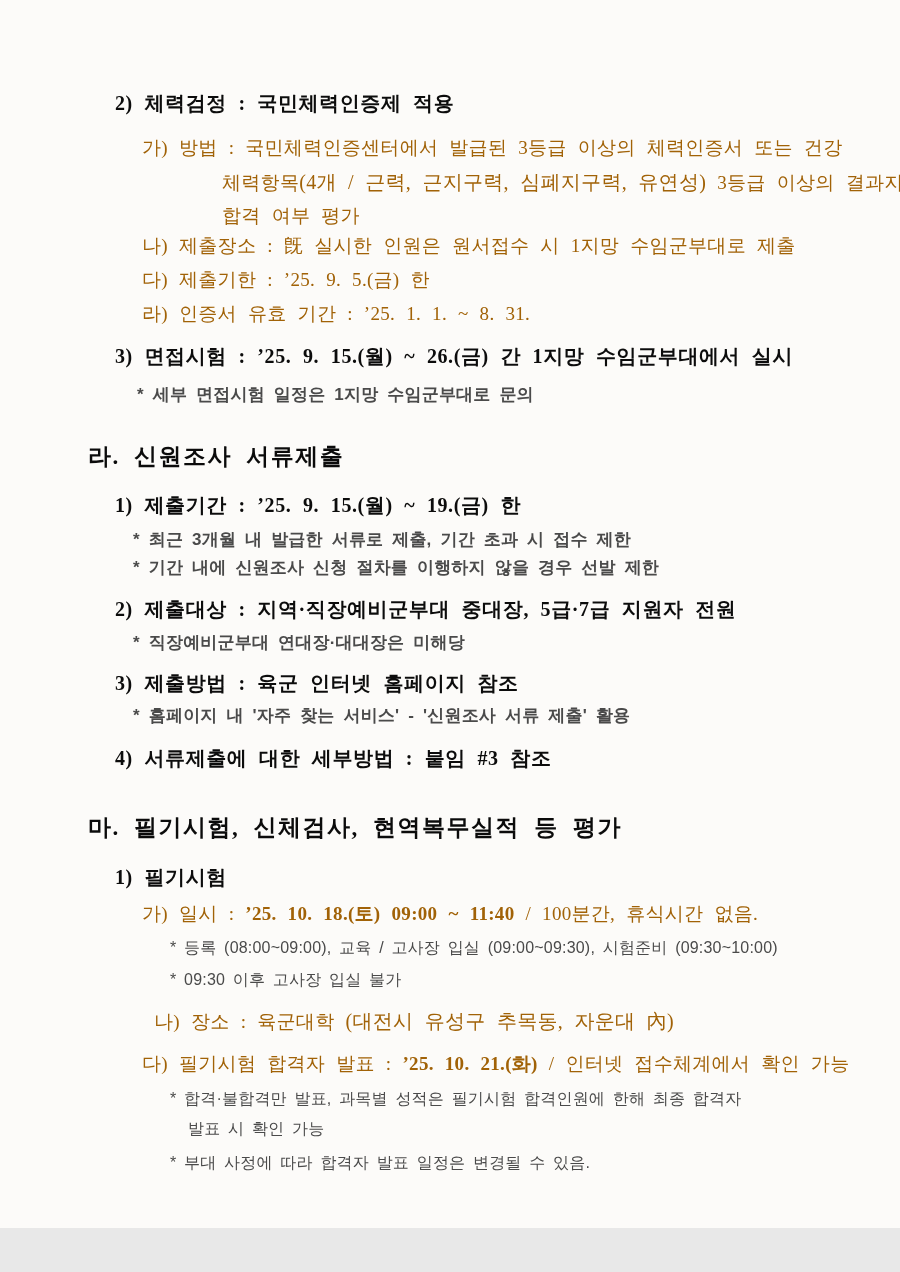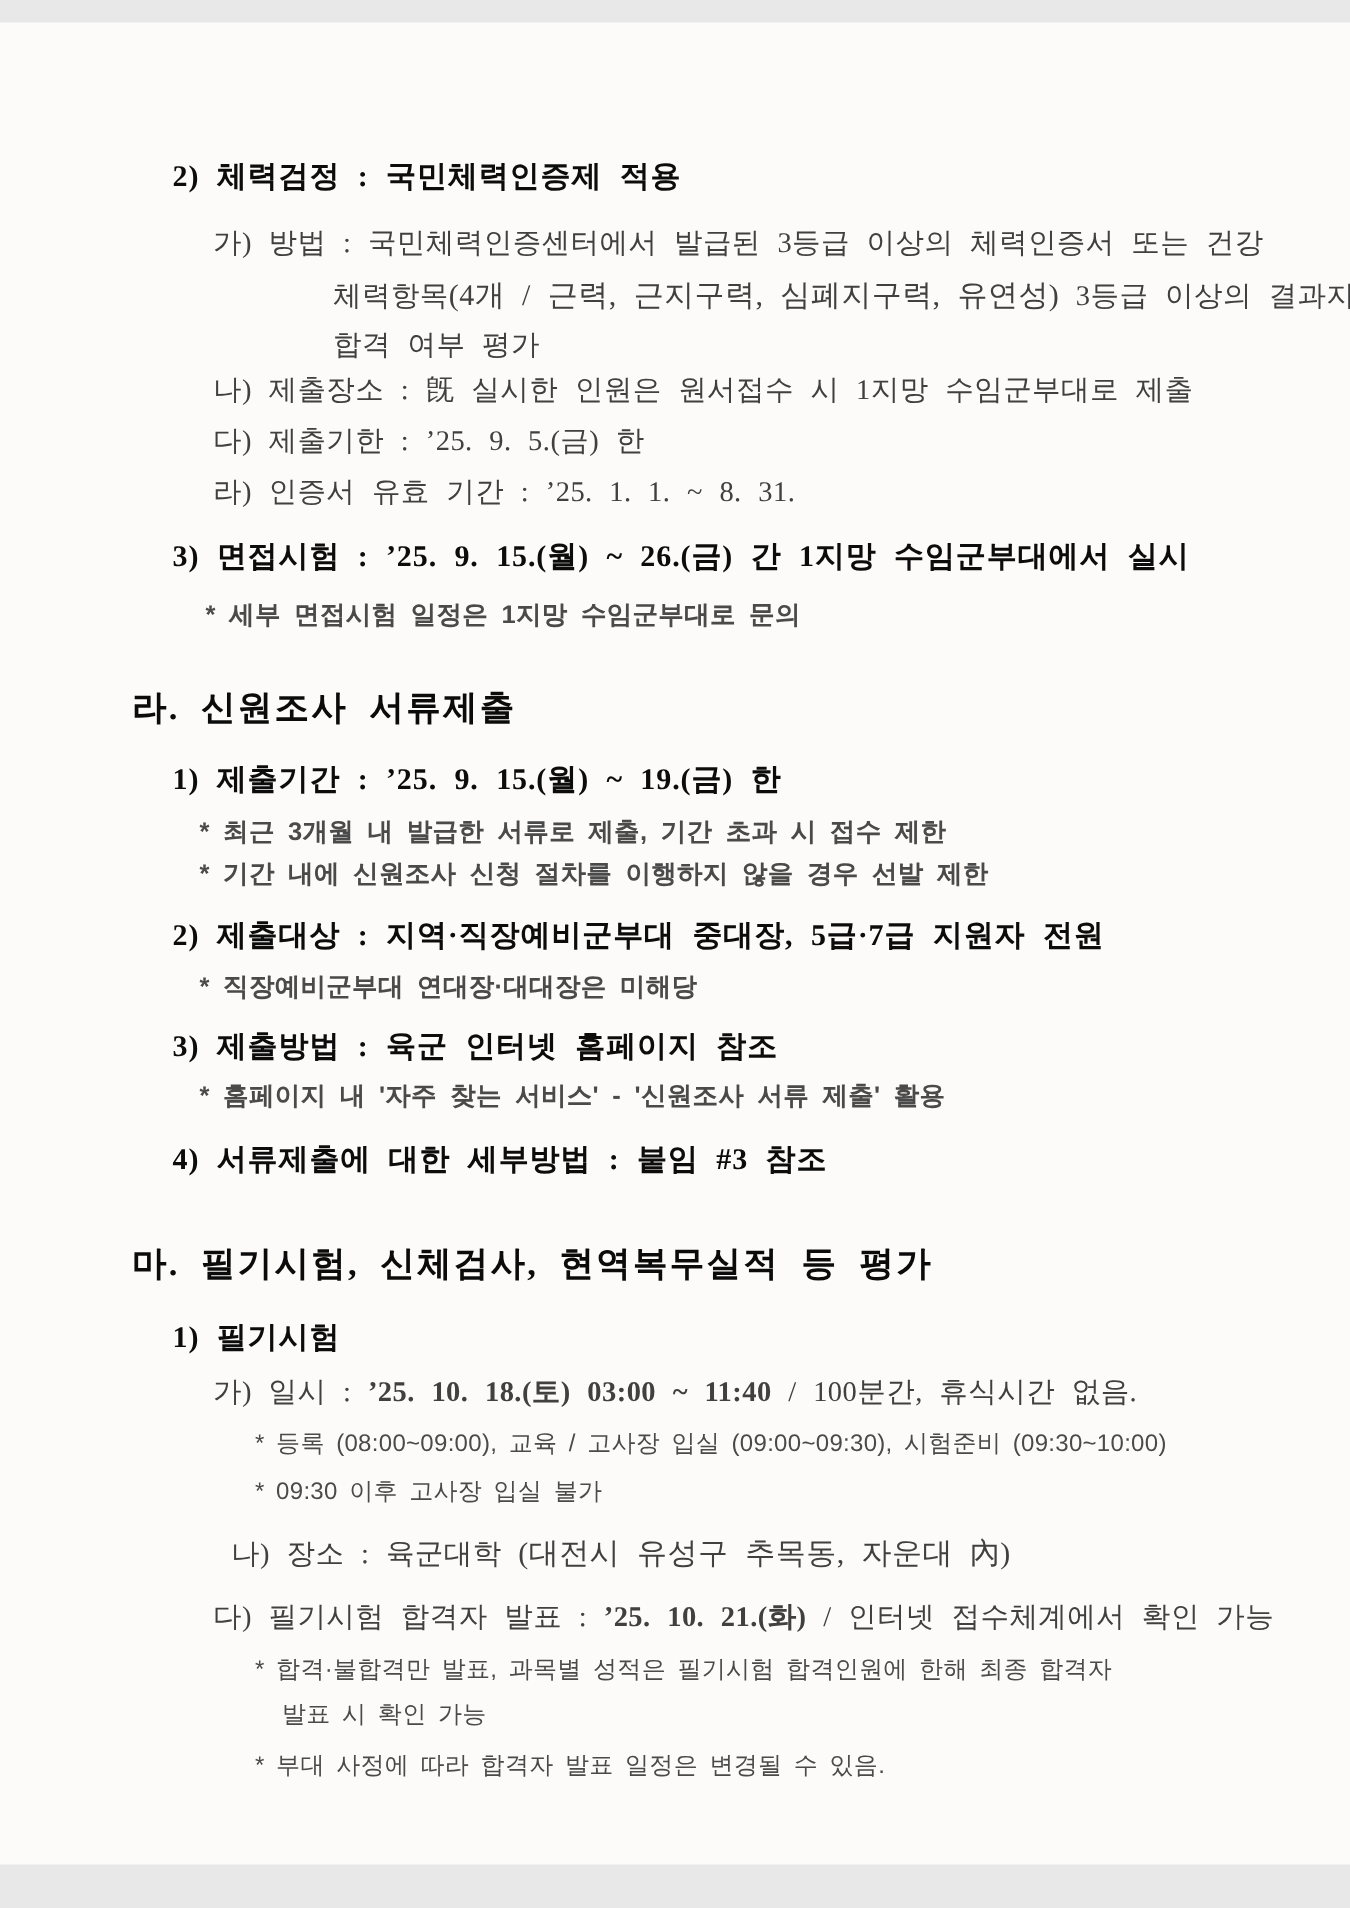--- a/index.html
+++ b/index.html
@@ -1,32 +1,32 @@
 <!DOCTYPE html>
 <html lang="ko"><head>
 <meta charset="utf-8">
 <title>13 - 8</title>
 <style>
   html,body{margin:0;padding:0;background:#e8e8e8;}
   .page{
     position:relative;
     width:900px;height:1228px;
-    margin:15px auto;
+    margin:0 auto;
     background:#fcfbf9;
     overflow:hidden;
     font-family:"Liberation Serif","DejaVu Serif",serif;
     color:#161616;
   }
   .ln{position:absolute;white-space:nowrap;line-height:1.25;}
   
   .h1{font-size:23px;font-weight:700;color:#0b0b0b;letter-spacing:1.5px;word-spacing:7px;}
   
   .h2{font-size:20px;font-weight:700;color:#0c0c0c;letter-spacing:0.6px;word-spacing:6px;}
   
-  .it{font-size:19px;font-weight:400;color:#404040;letter-spacing:0.3px;word-spacing:6px;text-align:center;}
+  .it{font-size:19px;font-weight:400;color:#a16207;letter-spacing:0.3px;word-spacing:6px;text-align:center;}
   .b{font-weight:700;}
   .sm{font-size:20px;}
   
   .s1{font-family:"Liberation Sans","DejaVu Sans",sans-serif;font-size:17px;color:#4a4a4a;letter-spacing:0.2px;word-spacing:4px;font-weight:bold;}
   .s2{font-family:"Liberation Sans","DejaVu Sans",sans-serif;font-size:16px;color:#4a4a4a;letter-spacing:0.2px;word-spacing:3px;}
   .ft{font-size:18px;color:#222;left:0;width:100%;text-align:center;letter-spacing:1px;}
 </style>
 </head>
 <body>
 
@@ -49,21 +49,21 @@
   <div class="ln s1" style="left:133px;top:557px">* 기간 내에 신원조사 신청 절차를 이행하지 않을 경우 선발 제한</div>
   <div class="ln h2" style="left:115px;top:597px">2) 제출대상 : 지역·직장예비군부대 중대장, 5급·7급 지원자 전원</div>
   <div class="ln s1" style="left:133px;top:632px">* 직장예비군부대 연대장·대대장은 미해당</div>
   <div class="ln h2" style="left:115px;top:671px">3) 제출방법 : 육군 인터넷 홈페이지 참조</div>
   <div class="ln s1" style="left:133px;top:705px">* 홈페이지 내 '자주 찾는 서비스' - '신원조사 서류 제출' 활용</div>
   <div class="ln h2" style="left:115px;top:746px">4) 서류제출에 대한 세부방법 : 붙임 #3 참조</div>
 
   <div class="ln h1" style="left:88px;top:814px">마. 필기시험, 신체검사, 현역복무실적 등 평가</div>
   <div class="ln h2" style="left:115px;top:865px">1) 필기시험</div>
 
-  <div class="ln it" style="left:142px;top:902px"><span>가) 일시 : </span><span class="b">’25. 10. 18.(토) 03:00 ~ 11:40</span><span> / 100분간, 휴식시간 없음.</span></div>
+  <div class="ln it" style="left:142px;top:902px"><span>가) 일시 : </span><span class="b">’25. 10. 18.(토) 09:00 ~ 11:40</span><span> / 100분간, 휴식시간 없음.</span></div>
   <div class="ln s2" style="left:170px;top:938px">* 등록 (08:00~09:00), 교육 / 고사장 입실 (09:00~09:30), 시험준비 (09:30~10:00)</div>
   <div class="ln s2" style="left:170px;top:970px">* 09:30 이후 고사장 입실 불가</div>
 
   <div class="ln it" style="left:154px;top:1009px"><span>나) 장소 : 육군대학 </span><span class="sm">(대전시 유성구 추목동, 자운대 內)</span></div>
 
   <div class="ln it" style="left:142px;top:1052px"><span>다) 필기시험 합격자 발표 : </span><span class="b">’25. 10. 21.(화)</span><span> / 인터넷 접수체계에서 확인 가능</span></div>
   <div class="ln s2" style="left:170px;top:1089px">* 합격·불합격만 발표, 과목별 성적은 필기시험 합격인원에 한해 최종 합격자</div>
   <div class="ln s2" style="left:188px;top:1119px">발표 시 확인 가능</div>
   <div class="ln s2" style="left:170px;top:1153px">* 부대 사정에 따라 합격자 발표 일정은 변경될 수 있음.</div>
 

